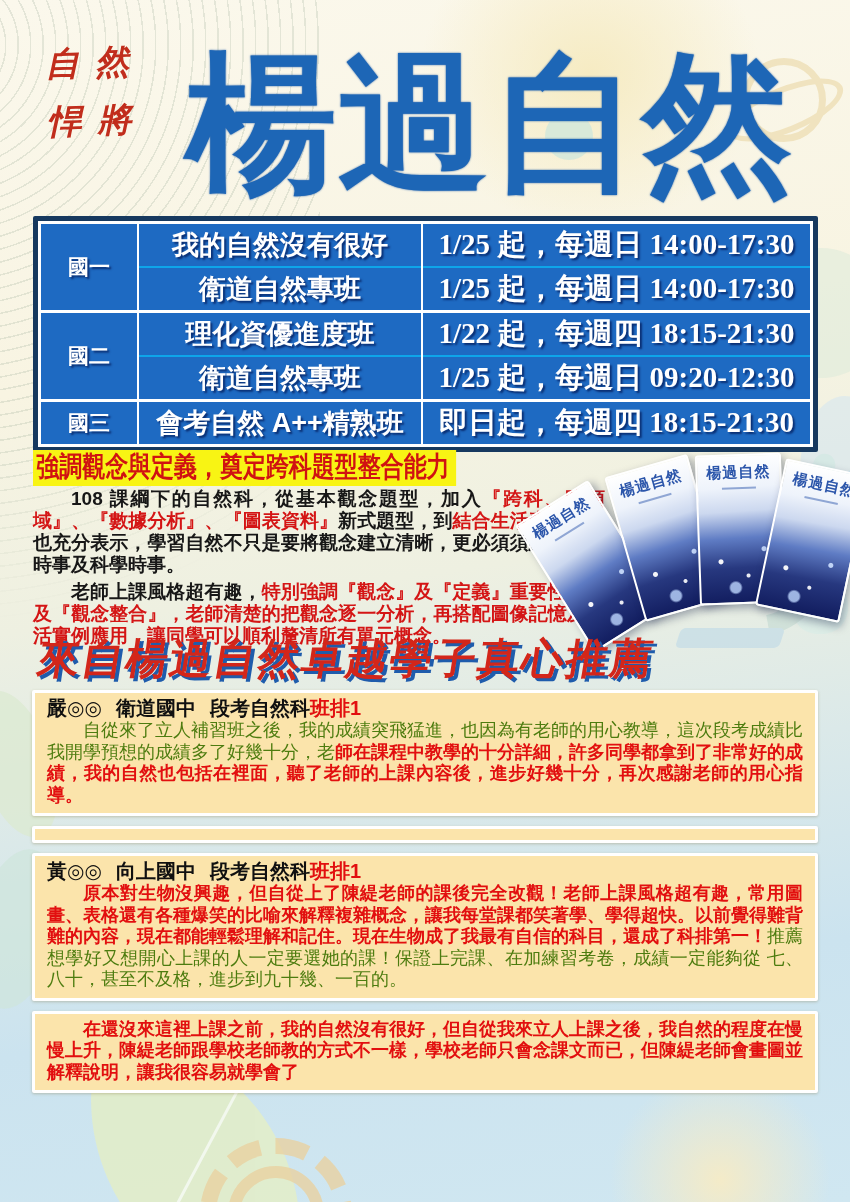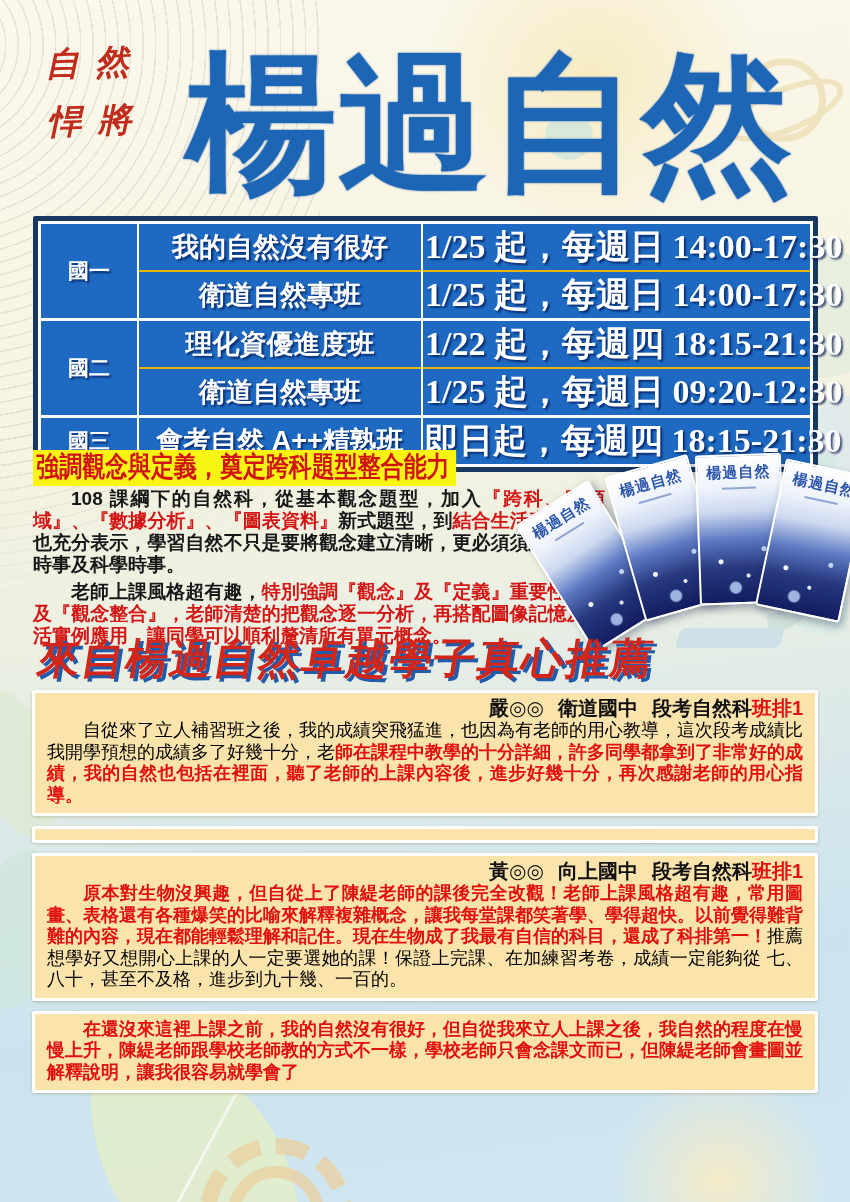--- a/index.html
+++ b/index.html
@@ -45,22 +45,22 @@
     color:#1d66b6;font-weight:bold;font-size:150px;line-height:1.06;letter-spacing:2px;
     text-shadow:0 0 2px #1a57a5;}
   
   .table-frame{position:absolute;left:33px;top:216px;width:785px;z-index:2;background:#17395f;padding:5px;border-radius:2px;box-sizing:border-box;}
   .table-inner{border:3px solid #fff;background:#1e6ac2;}
   table.sched{border-collapse:collapse;width:100%;table-layout:fixed;}
   table.sched td{color:#fff;font-weight:bold;text-align:center;vertical-align:middle;height:42px;
     text-shadow:2px 2px 2px rgba(0,20,80,.7);white-space:nowrap;padding:0 2px;}
   td.col-grade{width:92px;font-size:21px;}
   td.col-class{width:278px;font-size:27px;border-left:2px solid #fff;}
-  td.col-time{font-size:34px;border-left:2px solid #fff;font-family:"Liberation Serif","DejaVu Serif",serif;}
-  tr.sub td{border-top:2px solid #eab308;text-align:center;}
+  td.col-time{font-size:29px;border-left:2px solid #fff;font-family:"Liberation Serif","DejaVu Serif",serif;}
+  tr.sub td{border-top:2px solid #0ea5e9;text-align:center;}
   tr.grp td{border-top:3px solid #fff;}
   
   .banner{position:absolute;left:33px;top:450px;z-index:2;background:#f8f414;color:#d01212;
     font-size:28px;font-weight:bold;line-height:1.15;padding:1px 8px 3px 4px;
     transform:scaleX(.82);transform-origin:0 50%;white-space:nowrap;}
   
   .intro{position:absolute;left:33px;top:488px;width:572px;z-index:2;font-size:19px;line-height:1.16;
     text-align:justify;font-weight:bold;}
   .intro p{margin:0 0 5px 0;text-indent:2em;}
   .intro .run-black{color:#171717;}
@@ -81,26 +81,26 @@
   .b2{left:52px;top:6px;transform:rotate(-16deg);}
   .b3{left:108px;top:0;transform:rotate(-2deg);}
   .b4{left:162px;top:10px;transform:rotate(12deg);}
   
   .content-flow{position:absolute;left:32px;top:636px;width:786px;z-index:2;}
   .recommend{display:inline-block;margin:0 0 8px 6px;color:#d3261a;font-weight:bold;
     font-size:42px;line-height:1.1;letter-spacing:2px;transform:skewX(-9deg);
     text-shadow:4px 3px 0 #1f5cac;}
   .card{background:#fbe4ab;border:3px solid #ffffff;border-radius:2px;margin-bottom:10px;
     padding:4px 12px 7px;box-shadow:0 1px 3px rgba(120,100,40,.3);}
-  .card-head{font-size:20px;line-height:22px;font-weight:bold;color:#101010;text-align:right;}
+  .card-head{font-size:20px;line-height:22px;font-weight:bold;color:#101010;}
   .card-head span{margin-right:14px;}
   .card-head .t-subject{margin-right:0;}
   .card-head .t-badge{margin-right:0;color:#e20f0f;}
   .card-body{margin:1px 0 0;font-size:18px;line-height:21.5px;text-align:justify;text-indent:2em;}
-  .card-body .run-black{color:#000000;}
+  .card-body .run-black{color:#4d7c0f;}
   .card-body .run-red{color:#e20f0f;font-weight:bold;}
 </style>
 </head>
 <body>
 
 <div id="page">
 
   <div class="deco deco-arcs"></div>
   <div class="deco deco-blob"></div>
   <div class="deco deco-saturn"></div>

